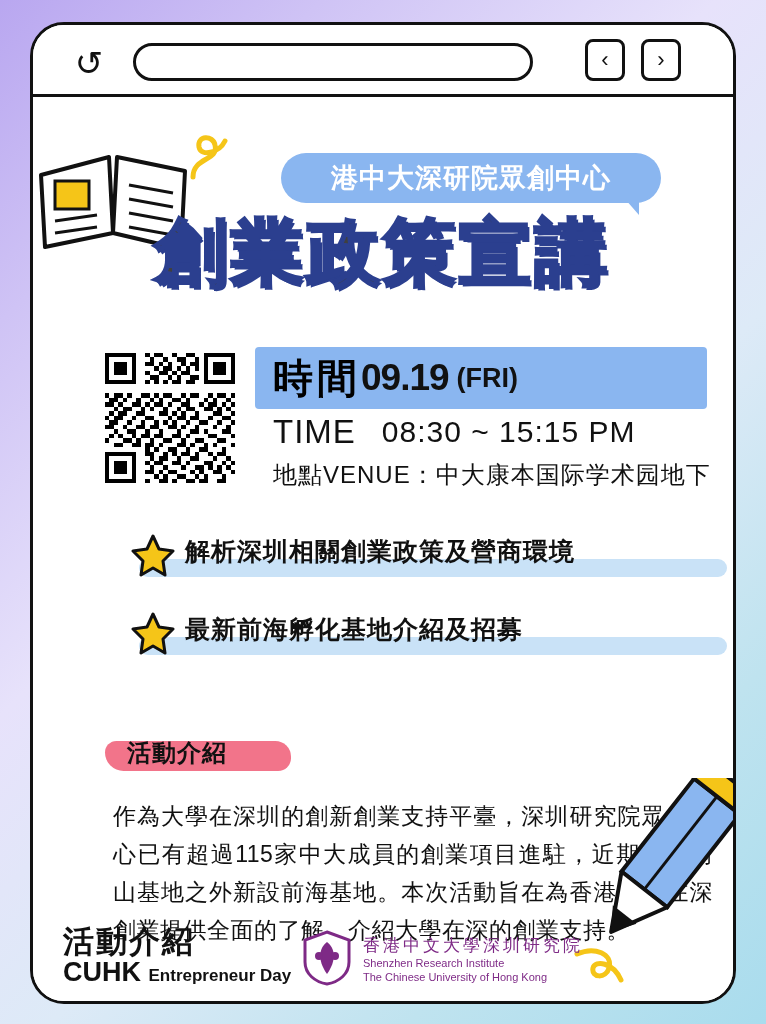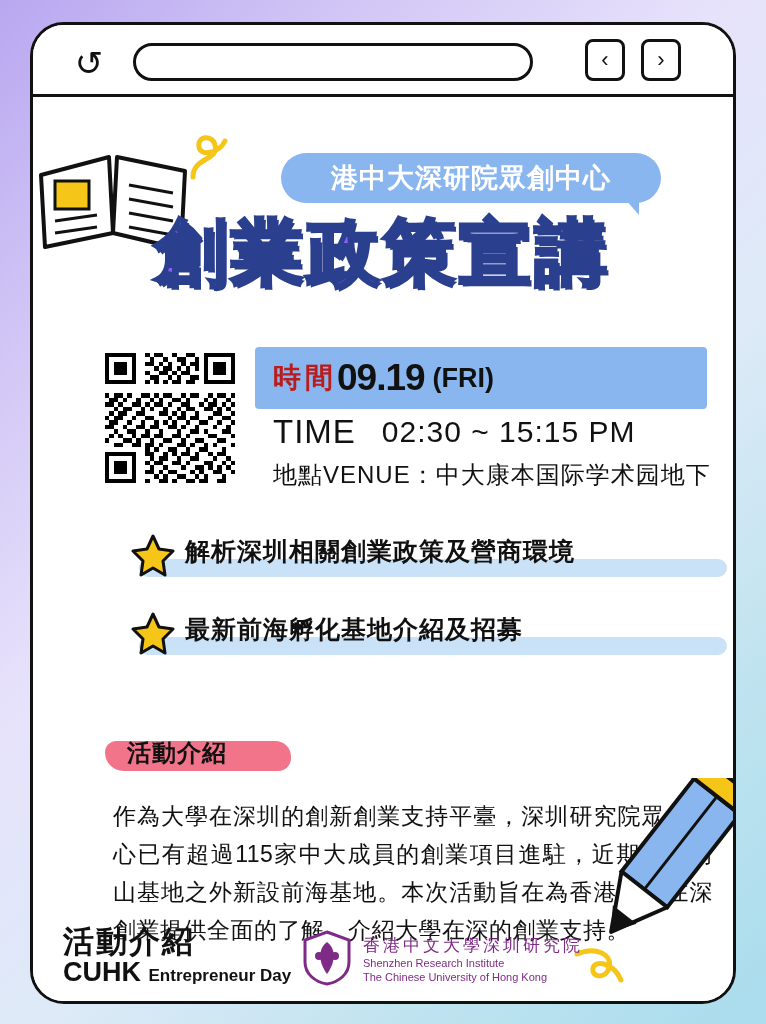--- a/index.html
+++ b/index.html
@@ -51,36 +51,36 @@
     background:#8ab6f0;border-radius:26px;display:flex;align-items:center;justify-content:center;
   }
   .title-pill .tail{
     position:absolute;right:22px;bottom:-12px;width:0;height:0;
     border-left:14px solid transparent;border-right:0 solid transparent;border-top:16px solid #8ab6f0;
   }
   .title-pill span{color:#fff;font-size:27px;font-weight:bold;letter-spacing:1px;text-align:center;}
 
   .main-title{
     position:absolute;left:0;top:108px;width:100%;text-align:center;
-    font-size:72px;font-weight:bold;color:#8b5cf6;
+    font-size:72px;font-weight:bold;color:#404040;
     -webkit-text-stroke:3px #2b3f8f;
     text-shadow:3px 3px 0 #2b3f8f;
     letter-spacing:4px;
   }
 
   
   .qr{position:absolute;left:72px;top:256px;width:130px;height:130px;}
 
   
   .time-band{
     position:absolute;left:222px;top:250px;width:452px;height:62px;
     background:#8ab6f0;border-radius:4px;
   }
   .time-row1{position:absolute;left:240px;top:250px;width:460px;height:62px;display:flex;align-items:center;}
-  .time-label{font-size:28px;font-weight:bold;color:#b91c1c;letter-spacing:4px;}
+  .time-label{font-size:40px;font-weight:bold;color:#000000;letter-spacing:4px;}
   .time-date{font-size:37px;font-weight:bold;color:#111;letter-spacing:-1px;}
   .time-day{font-size:27px;font-weight:bold;color:#111;margin-left:8px;}
 
   .time-row2{position:absolute;left:240px;top:316px;display:flex;align-items:center;}
   .time-en{font-size:33px;color:#111;letter-spacing:1px;}
   .time-range{font-size:30px;color:#111;margin-left:26px;letter-spacing:1px;}
 
   .venue{
     position:absolute;left:240px;top:362px;font-size:24px;color:#111;letter-spacing:1px;
   }
@@ -383,21 +383,21 @@
     <div class="time-band"></div>
 
     <div class="time-row1">
       <span class="time-label">時間</span>
       <span class="time-date">09.19</span>
       <span class="time-day">(FRI)</span>
     </div>
 
     <div class="time-row2">
       <span class="time-en">TIME</span>
-      <span class="time-range">02:30 ~ 15:15 PM</span>
+      <span class="time-range">08:30 ~ 15:15 PM</span>
     </div>
 
     <div class="venue">地點VENUE：中大康本国际学术园地下</div>
 
     <div class="bullets">
 
 
       <div class="bullet">
         <div class="bar"></div>
         <div class="star">

